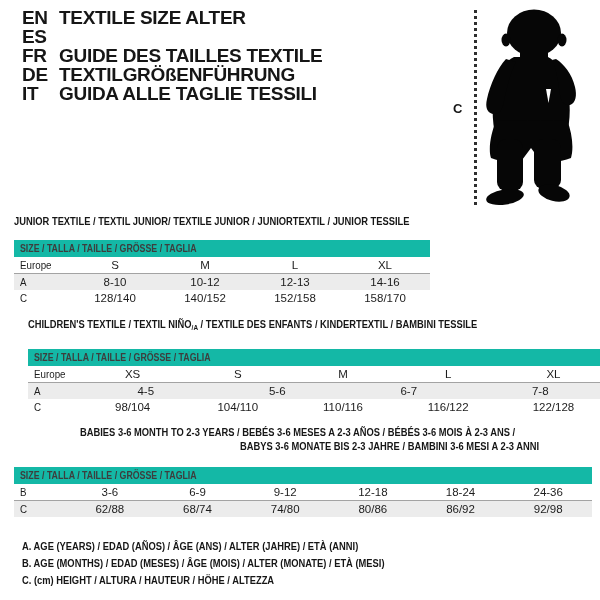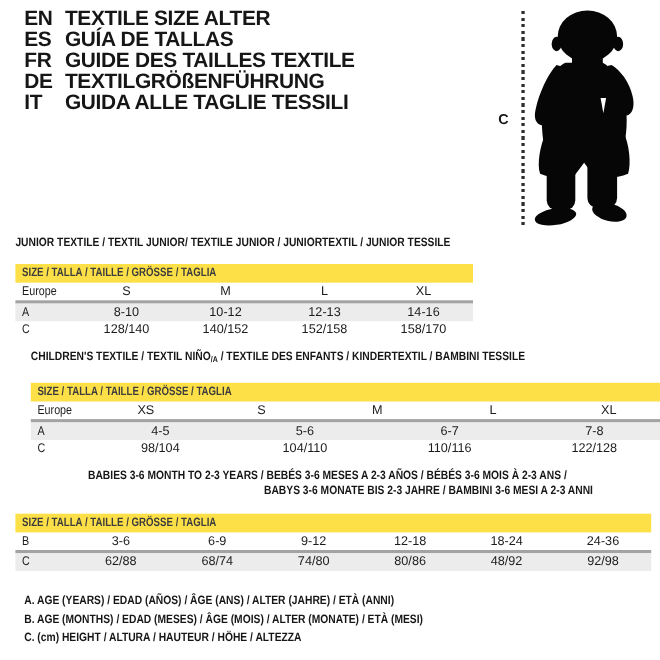--- a/index.html
+++ b/index.html
@@ -18,24 +18,24 @@
     left:474px;top:10px;width:3px;height:198px;
     background:repeating-linear-gradient(to bottom,#2e2e2e 0 3px,transparent 3px 6px);
   }
   .c-label{left:453px;top:101px;font-size:13px;font-weight:bold;}
   .toddler-svg{left:484px;top:9px;width:94px;height:198px;}
   
   .tbl{left:14px;}
   .tbl-title{font-size:11px;font-weight:bold;white-space:nowrap;}
   .cond{display:inline-block;transform:scaleX(.85);transform-origin:0 50%;white-space:nowrap;}
   .cond80{display:inline-block;transform:scaleX(.8);transform-origin:0 50%;white-space:nowrap;}
-  .band{height:17px;line-height:17px;background:#fde047;color:#3d3d3d;
+  .band{height:17px;line-height:17px;background:#14b8a6;color:#3d3d3d;
         font-weight:bold;font-size:11px;padding-left:6px;}
   .row{display:flex;height:16px;line-height:16px;font-size:11.5px;color:#1c1c1c;}
-  .row.sep{border-bottom:3px solid #a3a3a3;align-items:flex-end;}
+  .row.sep{border-bottom:1px solid #a3a3a3;align-items:flex-end;}
   .row.shaded{background:#ececec;}
   .row .lbl{width:56px;padding-left:6px;box-sizing:border-box;}
   .t2 .row .lbl,.t3 .row .lbl{width:52px;}
   .row .cell{flex:1;text-align:center;}
   .t1{top:215px;width:416px;}
   .t1 .band{margin-top:13px;}
   .t2{top:318px;width:578px;margin-left:14px;}
   .t2 .band{margin-top:17px;}
   .t3{top:425px;width:578px;}
   .t3 .band{margin-top:14px;}
@@ -48,21 +48,20 @@
 </head>
 <body>
 
 <div class="abs lang-block">
   <div class="lang-row">
     <span class="lang-code">EN</span>
     <span class="lang-title">TEXTILE SIZE ALTER</span>
   </div>
   <div class="lang-row">
     <span class="lang-code">ES</span>
-    <span class="lang-title">GUÍA DE TALLAS</span>
   </div>
   <div class="lang-row">
     <span class="lang-code">FR</span>
     <span class="lang-title">GUIDE DES TAILLES TEXTILE</span>
   </div>
   <div class="lang-row">
     <span class="lang-code">DE</span>
     <span class="lang-title">TEXTILGRÖßENFÜHRUNG</span>
   </div>
   <div class="lang-row">
@@ -135,20 +134,21 @@
     <span class="cell">4-5</span>
     <span class="cell">5-6</span>
     <span class="cell">6-7</span>
     <span class="cell">7-8</span>
   </div>
   <div class="row">
     <span class="lbl"><span class="cond">C</span></span>
     <span class="cell">98/104</span>
     <span class="cell">104/110</span>
     <span class="cell">110/116</span>
+    <span class="cell">116/122</span>
     <span class="cell">122/128</span>
   </div>
 </section>
 
 <section class="abs tbl t3">
   <div class="tbl-title"><span class="cond">BABIES 3-6 MONTH TO 2-3 YEARS / BEBÉS 3-6 MESES A 2-3 AÑOS / BÉBÉS 3-6 MOIS À 2-3 ANS /</span></div>
   <div class="tbl-title"><span class="cond">BABYS 3-6 MONATE BIS 2-3 JAHRE / BAMBINI 3-6 MESI A 2-3 ANNI</span></div>
   <div class="band"><span class="cond80">SIZE / TALLA / TAILLE / GRÖSSE / TAGLIA</span></div>
   <div class="row sep">
     <span class="lbl"><span class="cond">B</span></span>
@@ -158,21 +158,21 @@
     <span class="cell">12-18</span>
     <span class="cell">18-24</span>
     <span class="cell">24-36</span>
   </div>
   <div class="row shaded">
     <span class="lbl"><span class="cond">C</span></span>
     <span class="cell">62/88</span>
     <span class="cell">68/74</span>
     <span class="cell">74/80</span>
     <span class="cell">80/86</span>
-    <span class="cell">48/92</span>
+    <span class="cell">86/92</span>
     <span class="cell">92/98</span>
   </div>
 </section>
 
 <div class="abs notes">
   <div class="note"><span class="cond">A. AGE (YEARS) / EDAD (AÑOS) / ÂGE (ANS) / ALTER (JAHRE) / ETÀ (ANNI)</span></div>
   <div class="note"><span class="cond">B. AGE (MONTHS) / EDAD (MESES) / ÂGE (MOIS) / ALTER (MONATE) / ETÀ (MESI)</span></div>
   <div class="note"><span class="cond">C. (cm) HEIGHT / ALTURA / HAUTEUR / HÖHE / ALTEZZA</span></div>
 </div>
 

